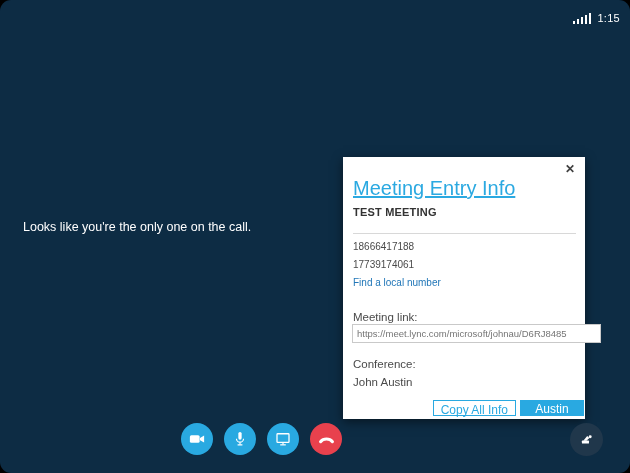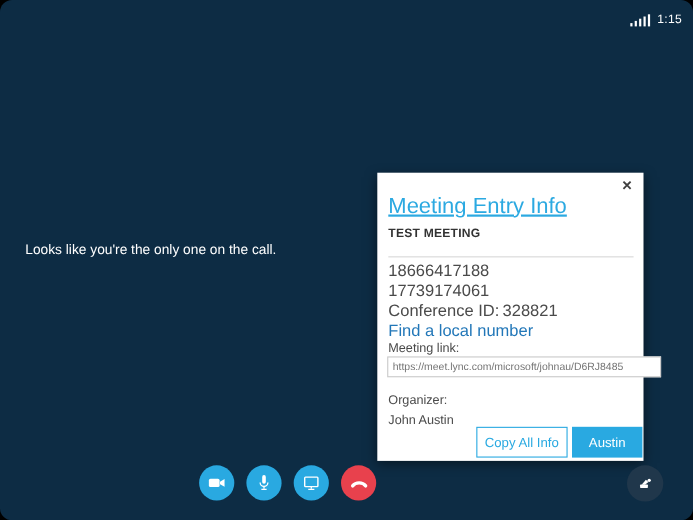--- a/index.html
+++ b/index.html
@@ -20,33 +20,33 @@
   
   .dialog {
     position: absolute; left: 343px; top: 157px; width: 242px; height: 262px;
     background: #ffffff; box-shadow: 0 3px 10px rgba(0,0,0,0.5);
   }
   .dialog-close { position: absolute; top: 3px; right: 7px; color: #404040; font-size: 12px;
     font-weight: bold; line-height: 14px; padding: 2px 3px; cursor: default; }
   .dialog-title { position: absolute; left: 10px; top: 20px; font-size: 20px; color: #2ba9e1; font-weight: normal; text-decoration: underline; }
   .meeting-name { position: absolute; left: 10px; top: 49px; font-size: 11px; font-weight: bold; color: #333333; letter-spacing: 0.2px; }
   .divider { position: absolute; left: 10px; right: 9px; top: 76px; height: 1px; background: #d8d8d8; }
-  .info-lines { position: absolute; left: 10px; top: 81px; font-size: 15px; color: #4a4a4a; line-height: 18px; }
+  .info-lines { position: absolute; left: 10px; top: 81px; font-size: 10px; color: #4a4a4a; line-height: 18px; }
   .conf-id-value { margin-left: 3px; }
   .local-link { color: #2277b8; cursor: pointer; }
   .meeting-link-label { position: absolute; left: 10px; top: 154px; font-size: 11.5px; color: #4a4a4a; }
   .meeting-link-input {
     position: absolute; left: 9px; top: 167px; width: 249px; height: 19px;
     border: 1px solid #c9c9c9; font-size: 9.5px; color: #757575; padding: 0 4px;
     font-family: "Liberation Sans", sans-serif; background: #fff; outline: none;
   }
   .organizer-label { position: absolute; left: 10px; top: 201px; font-size: 11.5px; color: #4a4a4a; }
   .organizer-name { position: absolute; left: 10px; top: 219px; font-size: 11.5px; color: #4a4a4a; }
   .dialog-buttons { position: absolute; right: 1px; bottom: 3px; display: flex; gap: 4px; }
-  .btn { height: 28px; font-size: 12px; font-family: "Liberation Sans", sans-serif; cursor: pointer; line-height: 18px; }
+  .btn { height: 16px; font-size: 12px; font-family: "Liberation Sans", sans-serif; cursor: pointer; line-height: 18px; }
   .btn-outline { padding: 0 7px; border: 1px solid #29a9e1; background: #ffffff; color: #29a9e1; }
   .btn-solid { width: 64px; border: none; background: #29a9e1; color: #ffffff; }
   
   .controls { position: absolute; left: 181px; top: 423px; display: flex; gap: 11px; }
   .ctrl-btn {
     width: 32px; height: 32px; border-radius: 50%; border: none; cursor: pointer;
     display: flex; align-items: center; justify-content: center; padding: 0;
   }
   .ctrl-blue { background: #29a9e1; }
   .ctrl-red { background: #e8414d; }
@@ -77,28 +77,27 @@
 
   <div class="dialog">
     <div class="dialog-close">✕</div>
     <div class="dialog-title">Meeting Entry Info</div>
     <div class="meeting-name">TEST MEETING</div>
     <div class="divider"></div>
 
     <div class="info-lines">
       <div>18666417188</div>
       <div>17739174061</div>
-      <div><span>Conference ID:</span><span class="conf-id-value">328821</span></div>
       <div class="local-link">Find a local number</div>
     </div>
 
     <div class="meeting-link-label">Meeting link:</div>
     <input class="meeting-link-input" type="text" value="https://meet.lync.com/microsoft/johnau/D6RJ8485" style="">
 
-    <div class="organizer-label">Organizer:</div>
+    <div class="organizer-label">Conference:</div>
     <div class="organizer-name">John Austin</div>
 
     <div class="dialog-buttons">
       <button class="btn btn-outline">Copy All Info</button>
       <button class="btn btn-solid">Austin</button>
     </div>
   </div>
 
   <div class="controls">
     <button class="ctrl-btn ctrl-blue">

